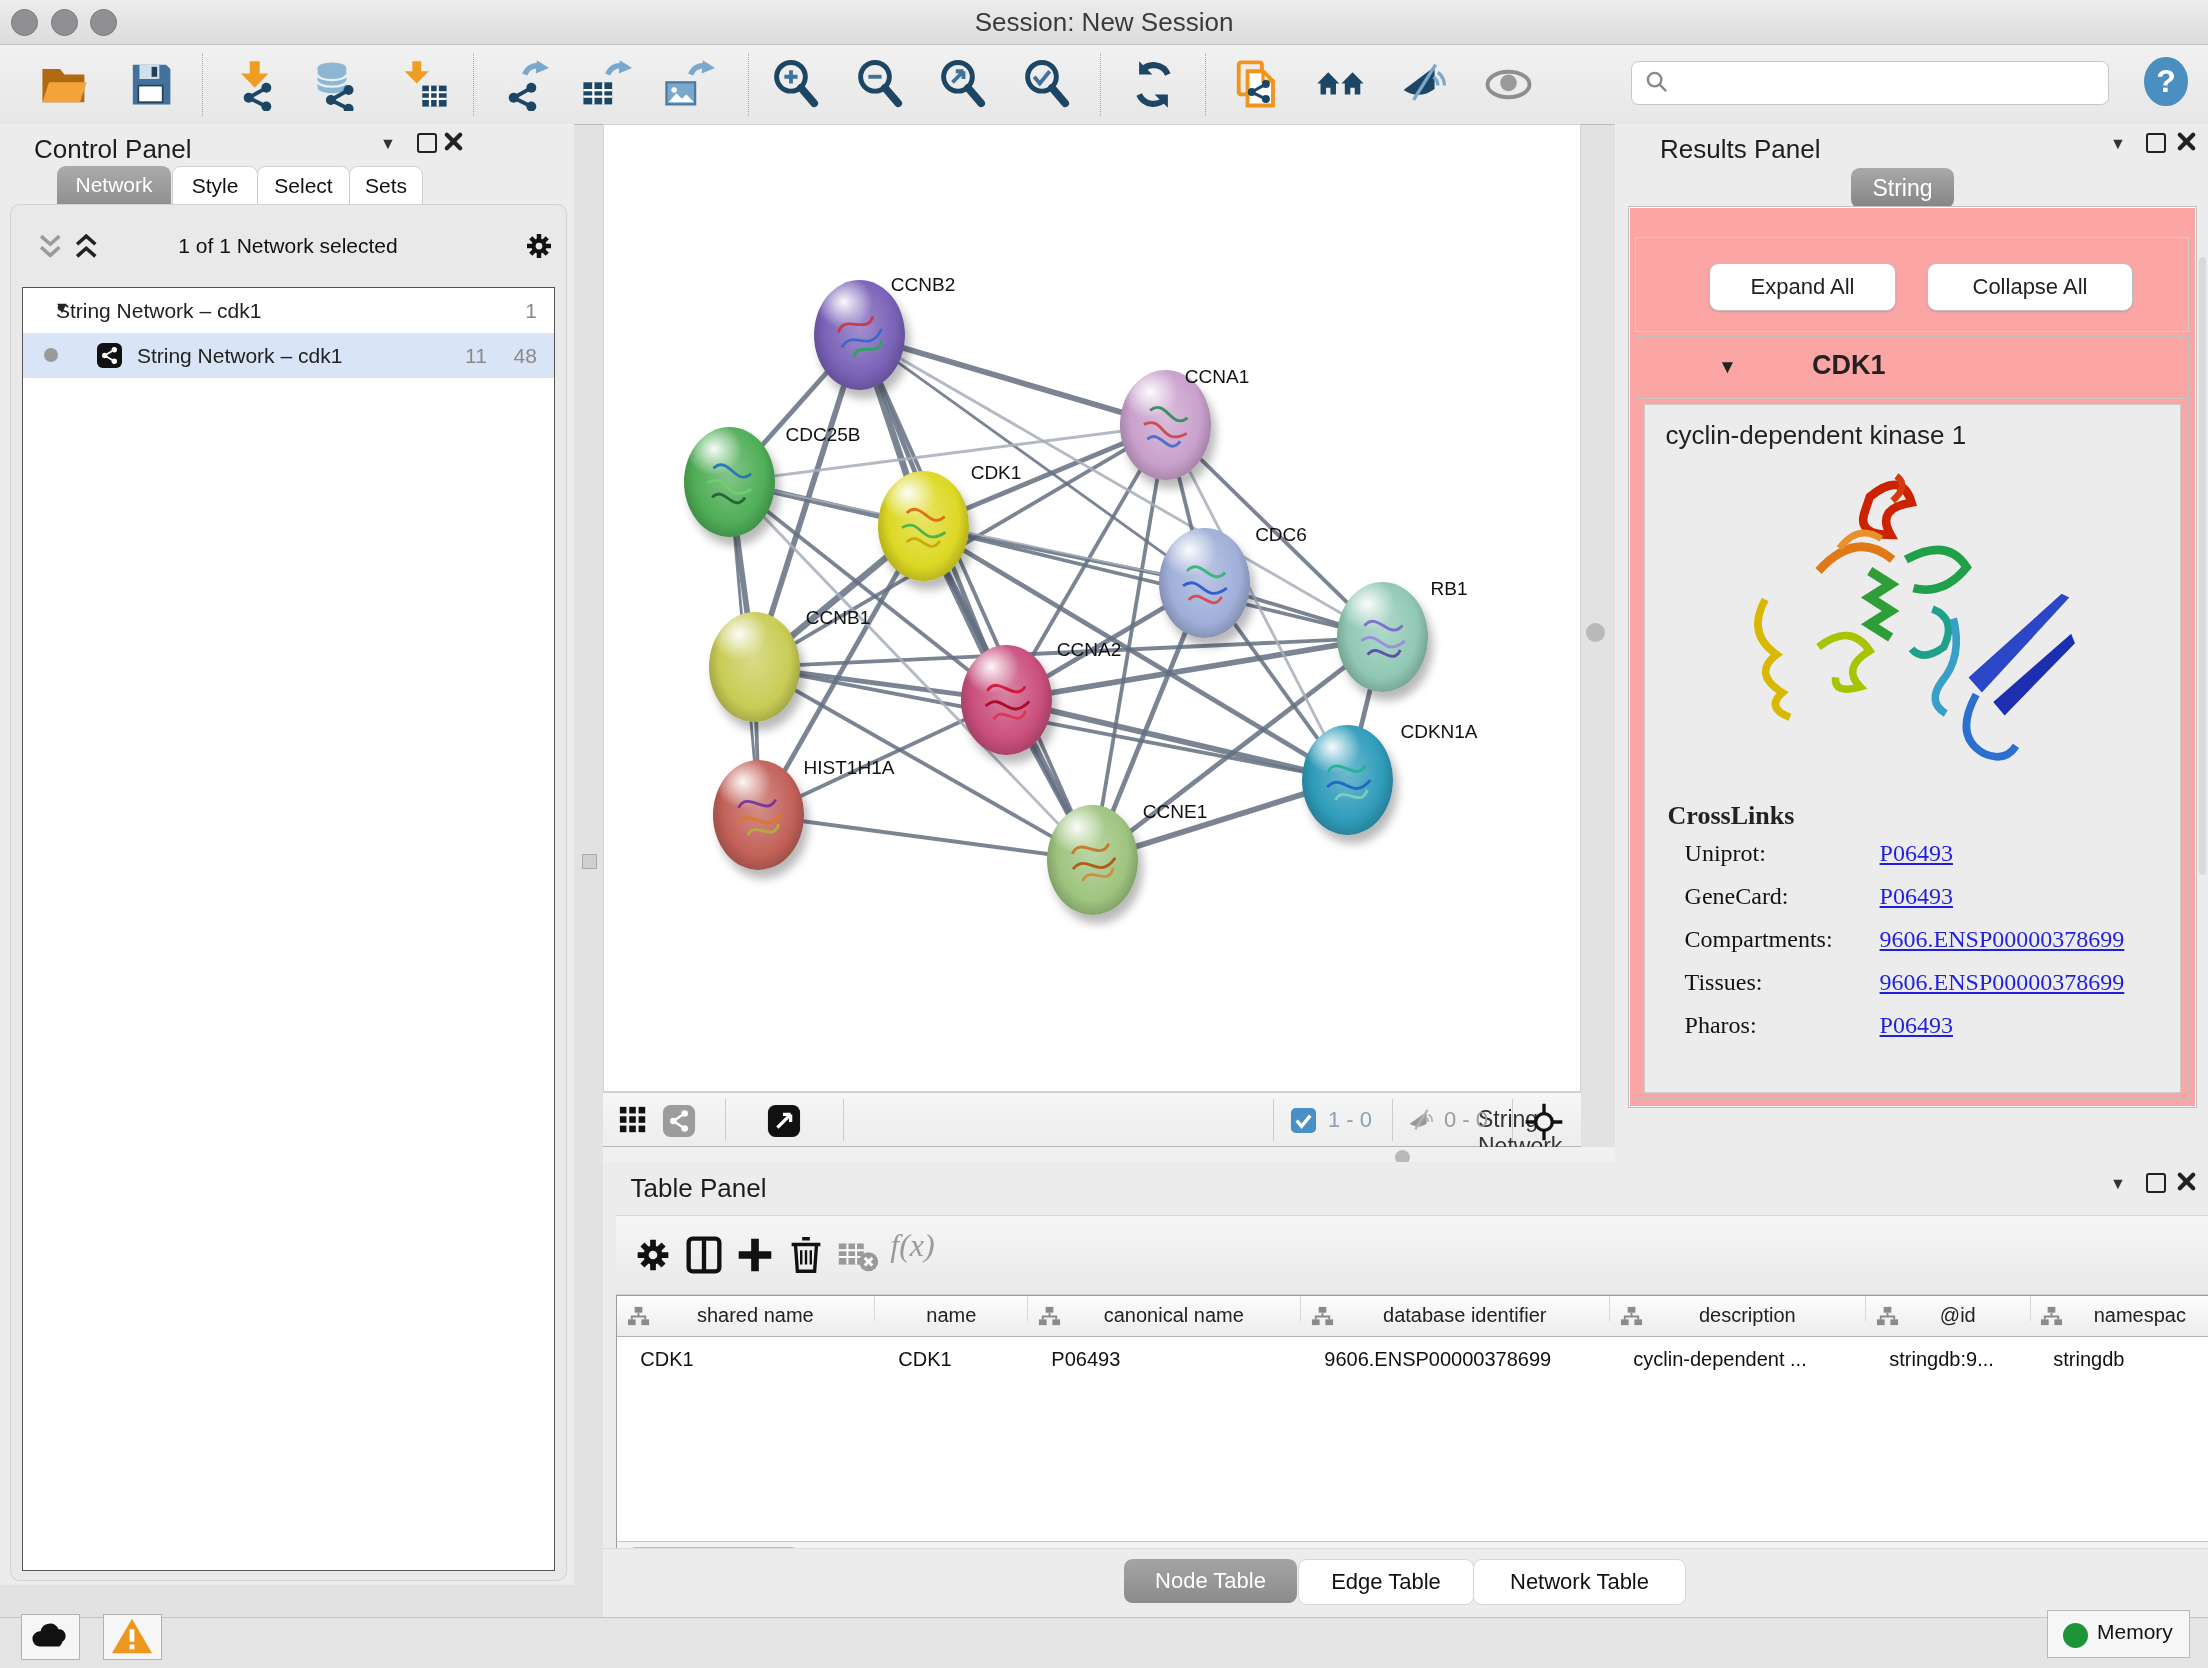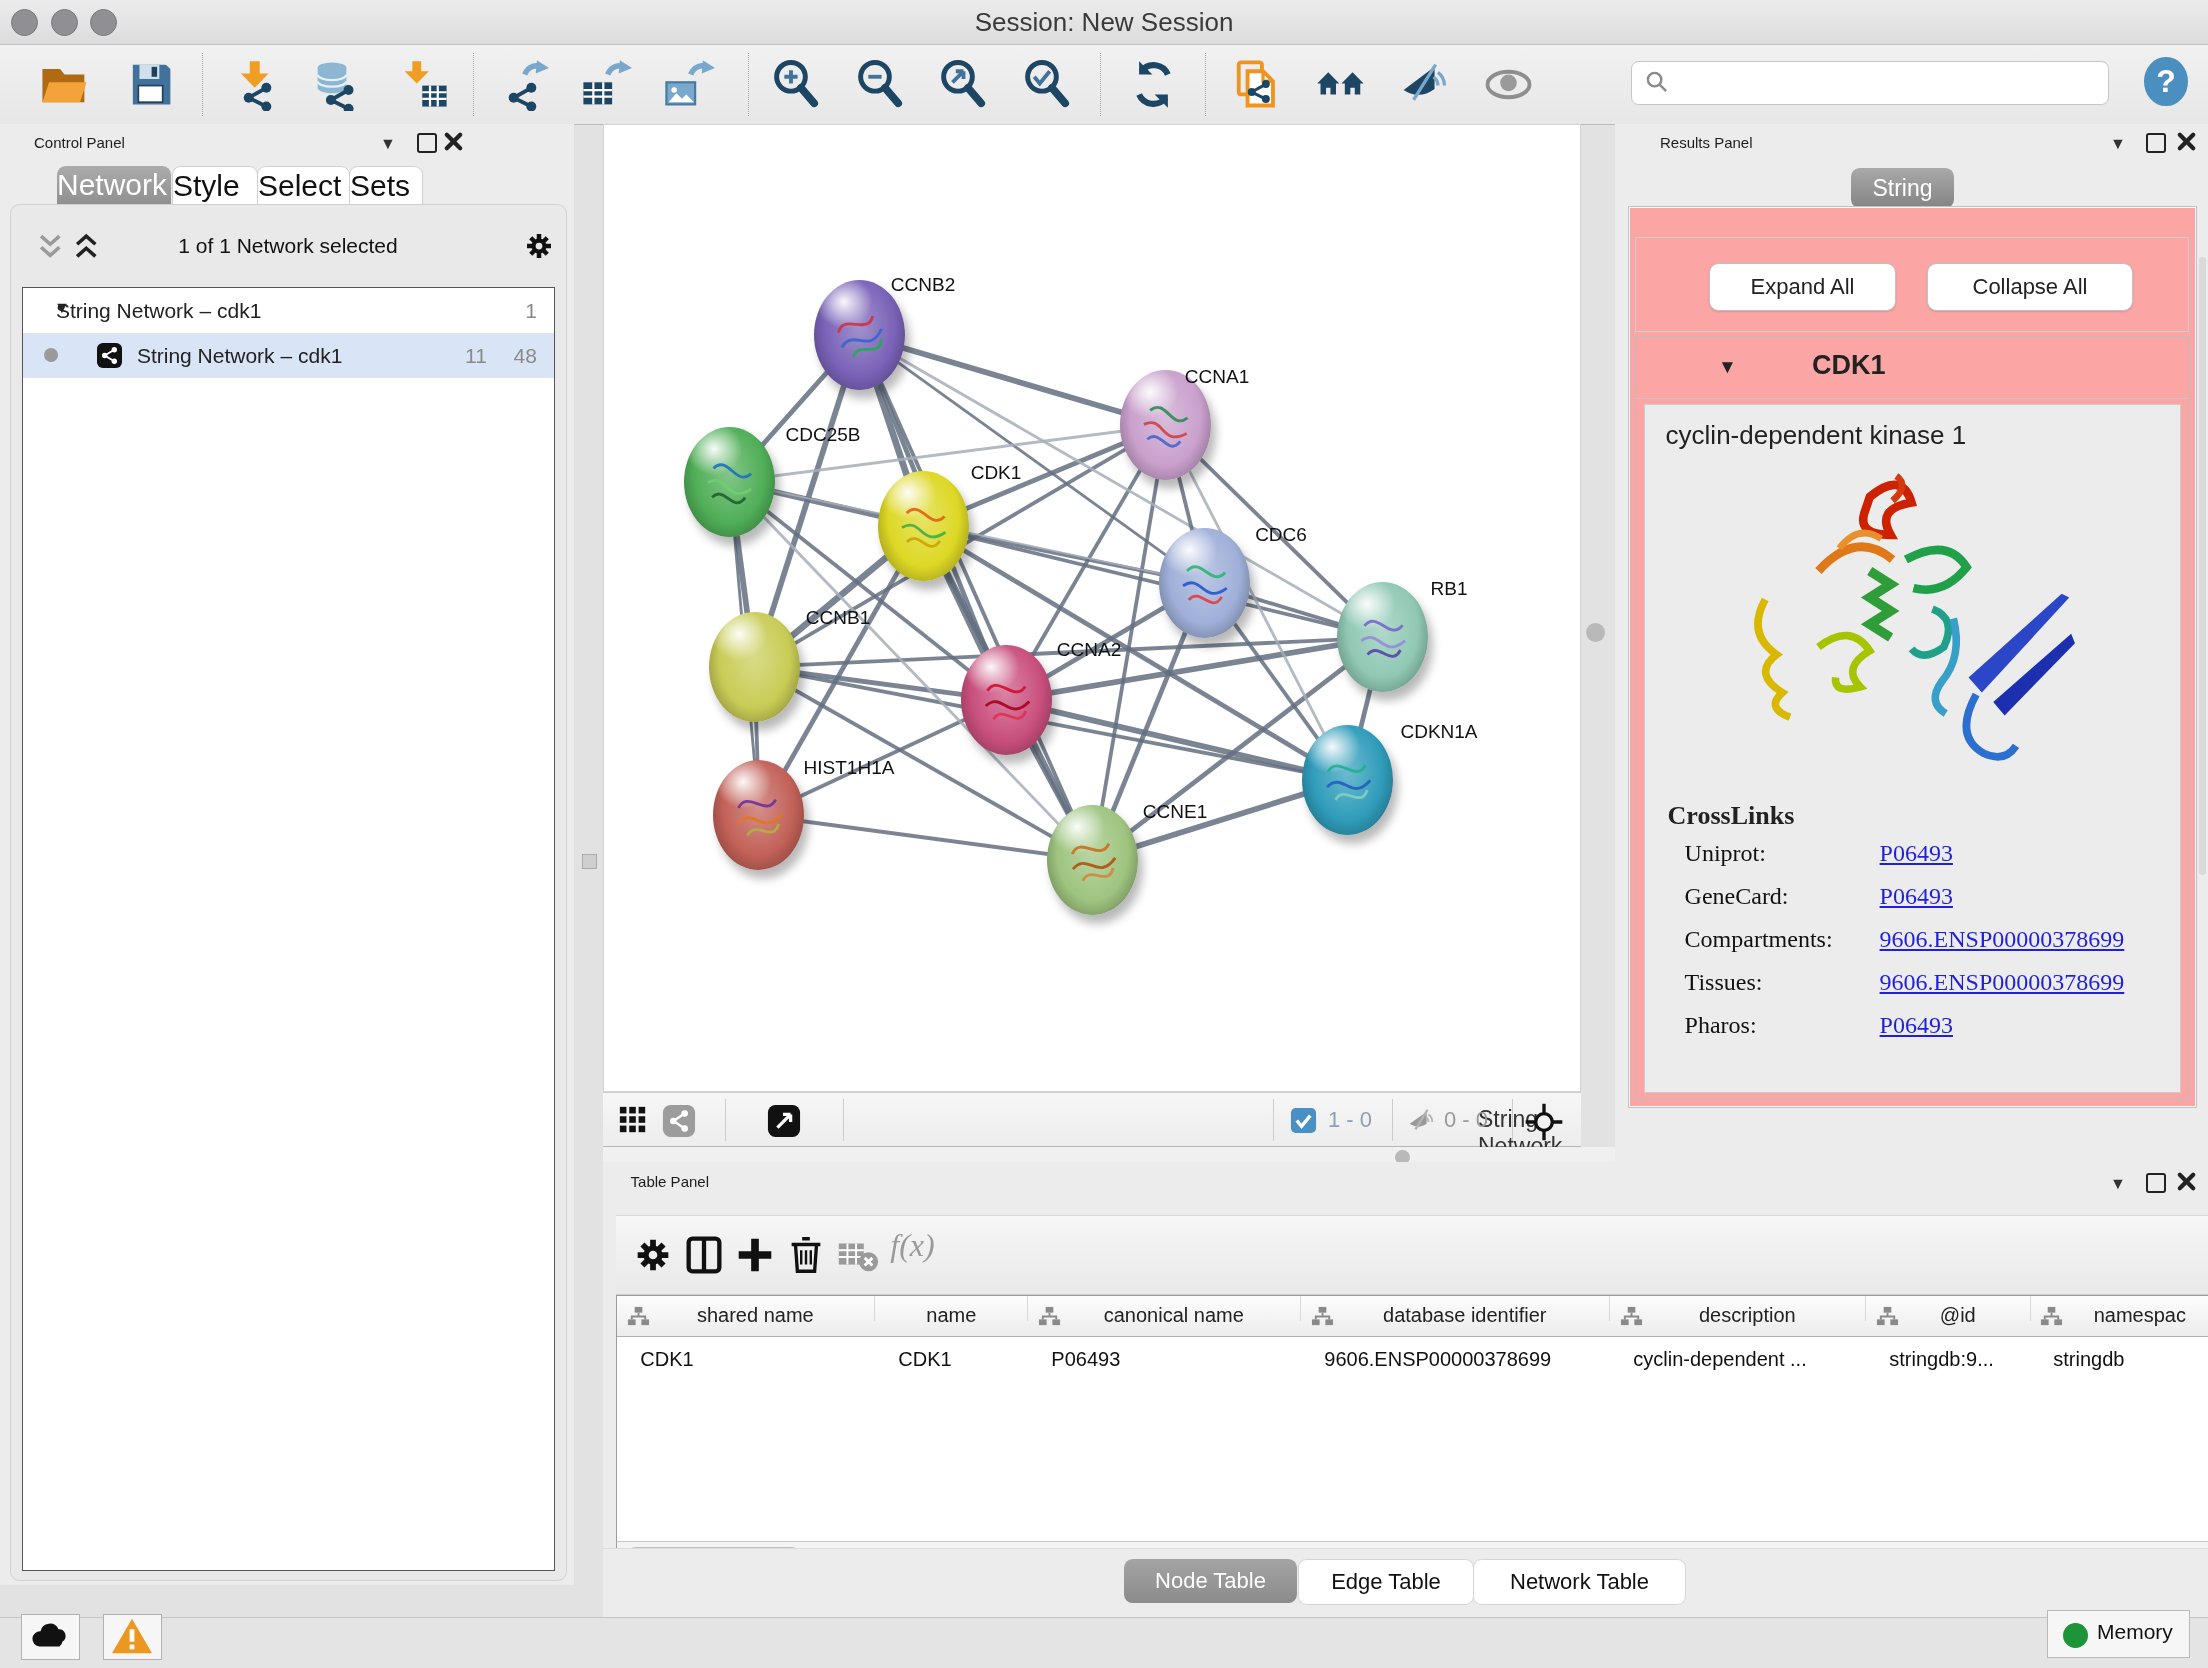--- a/index.html
+++ b/index.html
@@ -19,29 +19,29 @@
   .tbicon svg{width:53px;height:53px;}
   .tbsep{position:absolute;top:7.6px;height:63px;border-left:1.9px dotted #a5a5a5;}
   #searchbox{position:absolute;left:1631px;top:16px;width:476px;height:42px;background:#fff;
       border:1.9px solid #c6c6c6;border-radius:7.6px;}
   #searchbox input{position:absolute;left:49px;top:1.9px;width:409px;height:34px;border:none;outline:none;
       font-size:21px;font-family:inherit;background:transparent;}
   .mag{position:absolute;left:13.3px;top:7.6px;width:25px;height:25px;}
   #helpbtn{position:absolute;left:2144px;top:12.4px;width:44px;height:49px;border-radius:22px/25px;
       background:#4a8fbf;color:#fff;font-size:32px;font-weight:bold;text-align:center;line-height:49px;cursor:pointer;}
   
-  .ptitle{font-size:15px;color:#1d1d1d;}
+  .ptitle{font-size:26px;color:#1d1d1d;}
   .winbtns span{position:absolute;top:0;}
   .wb-min{font-size:16px;color:#333;}
   .wb-float{width:16px;height:16px;border:2.9px solid #222;border-radius:2.9px;}
   .wb-x svg{width:21px;height:21px;}
   
   #controlpanel{position:absolute;left:0;top:124px;width:574px;height:1461px;background:#ececec;}
-  .tab{position:absolute;top:0;height:52px;border-radius:8.6px 8.6px 0 0;
-       font-size:30px;line-height:38px;cursor:pointer;}
+  .tab{position:absolute;top:0;height:52px;border-radius:8.6px 8.6px 0 0;text-align:center;
+       font-size:21px;line-height:38px;cursor:pointer;}
   .tab.sel{background:linear-gradient(#ababab,#868686);color:#fff;}
   .tab.uns{background:#fff;color:#111;border:1px solid #cfcfcf;}
   #cp-inner{position:absolute;left:9.5px;top:80px;width:555px;height:1375px;background:#e9e9e9;
       border:1px solid #d2d2d2;border-radius:9.5px;}
   #cp-inforow{position:absolute;left:0;top:21px;width:100%;height:42px;}
   #cp-status{position:absolute;left:0;top:7.6px;width:100%;text-align:center;font-size:21px;color:#111;}
   #treebox{position:absolute;left:11.4px;top:82px;width:531px;height:1282px;background:#fff;border:1.9px solid #555;}
   .treerow{position:relative;width:100%;height:45px;font-size:21px;}
   .treerow .lbl{position:absolute;top:10.5px;}
   .treerow .cnt{position:absolute;top:10.5px;color:#8a8a8a;}

